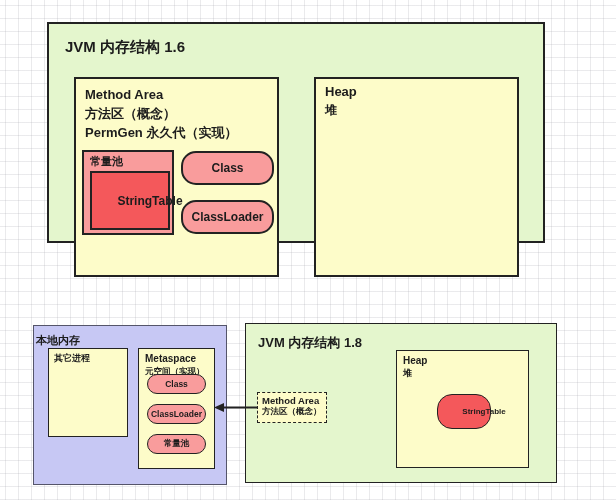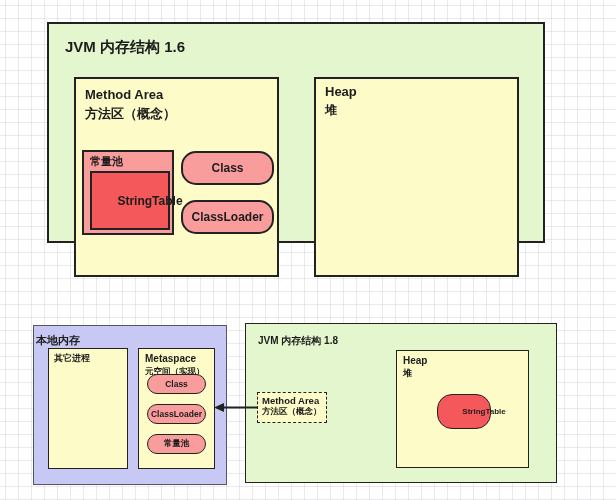--- a/index.html
+++ b/index.html
@@ -35,32 +35,32 @@
   .st16{left:6px;top:19px;width:80px;height:59px;display:flex;align-items:center;justify-content:center;font-size:12px;font-weight:bold;}
   .class16{left:105px;top:72px;width:93px;height:34px;}
   .cl16{left:105px;top:121px;width:93px;height:34px;}
   .center-lbl{display:flex;align-items:center;justify-content:center;font-size:12px;font-weight:bold;border-radius:15px;}
   .heap16{left:265px;top:53px;width:205px;height:200px;}
   .heap-text{padding:4px 9px;font-size:13px;font-weight:bold;line-height:18px;}
   .heap-text .cn{font-size:12px;}
 
   .native{left:33px;top:325px;width:194px;height:160px;}
   .native-title{position:absolute;left:2px;top:7px;font-size:11px;font-weight:bold;}
-  .other{left:14px;top:22px;width:80px;height:121px;border-width:1.5px;}
+  .other{left:14px;top:22px;width:80px;height:89px;border-width:1.5px;}
   .other-label{padding:3px 5px;font-size:9px;font-weight:bold;}
   .metaspace{left:104px;top:22px;width:77px;height:121px;border-width:1.5px;}
   .ms-head{padding:4px 6px;font-size:10px;font-weight:bold;line-height:12px;}
   .ms-head .cn{font-size:8.5px;font-weight:bold;}
   .ms-item{width:59px;height:20px;border-width:1.5px;font-size:8.5px;}
   .ms-i0{left:8px;top:25px;}
   .ms-i1{left:8px;top:55px;}
   .ms-i2{left:8px;top:85px;}
 
   .b18{left:245px;top:323px;width:312px;height:160px;border-width:1.5px;}
-  .t18{position:absolute;left:12px;top:10px;font-size:10px;font-weight:bold;}
+  .t18{position:absolute;left:12px;top:10px;font-size:13px;font-weight:bold;}
   .dashed-ma{left:11px;top:68px;width:70px;height:31px;background:var(--yellow,#fdfcc9);border:1.5px dashed #222;box-sizing:border-box;position:absolute;}
   .dashed-ma .l1{font-size:9.5px;font-weight:bold;padding:2px 4px 0 4px;line-height:11px;}
   .dashed-ma .l2{font-size:8.5px;font-weight:bold;padding:0 4px;line-height:11px;}
   .heap18{left:150px;top:26px;width:133px;height:118px;border-width:1.5px;}
   .heap18-text{padding:3px 6px;font-size:10px;font-weight:bold;line-height:13px;}
   .heap18-text .cn{font-size:9px;}
   .st18{left:40px;top:43px;width:54px;height:35px;border-width:1.5px;font-size:8px;}
 
   .arrow-svg{position:absolute;left:211px;top:399px;width:48px;height:17px;}
 </style>
@@ -69,20 +69,21 @@
 
 <div class="canvas">
 
   <div class="box green b16">
     <div class="t16">JVM 内存结构 1.6</div>
 
     <div class="box yellow method16">
       <div class="ma-text">
         <div>Method Area</div>
         <div>方法区（概念）</div>
+        <div>PermGen 永久代（实现）</div>
       </div>
 
       <div class="box pink pool">
         <div class="pool-label">常量池</div>
         <div class="box red st16">
           <span>StringTable</span>
         </div>
       </div>
 
       <div class="box pink class16 center-lbl">

